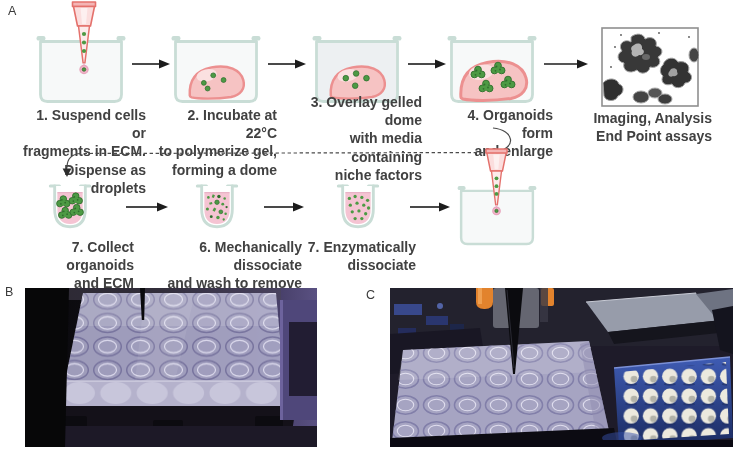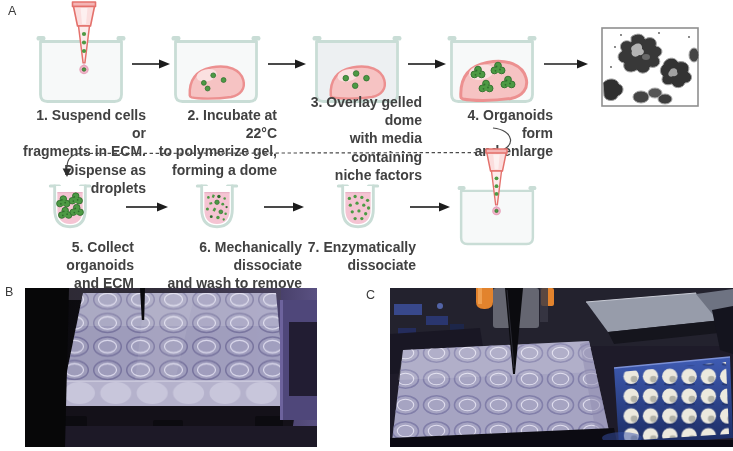--- a/index.html
+++ b/index.html
@@ -155,36 +155,38 @@
     <ellipse cx="40" cy="70" rx="8" ry="6" fill="#444444" stroke="#a5a5a5" stroke-width="1"></ellipse>
     <ellipse cx="54" cy="66" rx="7" ry="5" fill="#555555" stroke="#b0b0b0" stroke-width="1"></ellipse>
     <ellipse cx="64" cy="72" rx="7" ry="5" fill="#3d3d3d" stroke="#a5a5a5" stroke-width="1"></ellipse>
     <ellipse cx="93" cy="28" rx="5" ry="7" fill="#454545" stroke="#a5a5a5" stroke-width="1"></ellipse>
     <circle cx="14" cy="20" r="0.9" fill="#555555"></circle>
       <circle cx="20" cy="8" r="0.9" fill="#555555"></circle>
     <circle cx="58" cy="6" r="0.9" fill="#555555"></circle>
       <circle cx="88" cy="10" r="0.9" fill="#555555"></circle>
     <circle cx="10" cy="40" r="0.9" fill="#555555"></circle>
   </svg>
+  <div class="cap" style="left:588px;top:109px;width:124px">Imaging, Analysis
+End Point assays</div>
 
   <svg class="abs ret" style="left:58px;top:118px" width="462" height="64" viewBox="0 0 462 64">
     <path d="M435,10 C456,12 460,30 437,34.5"></path>
     <path class="dash" d="M437,34.5 L23,35.5"></path>
     <path d="M23,35.5 C12,36 9,42 9,49.5"></path>
     <polygon points="9,59 4.6,50.5 13.4,50.5"></polygon>
   </svg>
 
   <svg class="abs" style="left:47px;top:182px" width="46" height="52" viewBox="0 0 48 54">
     <use href="#sym-tube" width="48" height="54"></use>
     <use href="#sym-organoid" x="17" y="21"></use>
     <use href="#sym-organoid" x="30" y="18"></use>
     <use href="#sym-organoid" x="19" y="33"></use>
     <use href="#sym-organoid" x="31" y="30"></use>
   </svg>
-  <div class="cap" style="left:6px;top:238px;width:128px">5. Collect organoids
+  <div class="cap" style="left:6px;top:238px;width:128px">7. Collect organoids
 and ECM</div>
 
   <svg class="abs arrow" style="left:126px;top:201px" width="42" height="12" viewBox="0 0 42 12">
       <line x1="0" y1="6" x2="32" y2="6"></line>
       <polygon points="42,6 31,1.4 31,10.6"></polygon>
     </svg>
 
   <svg class="abs" style="left:194px;top:182px" width="46" height="52" viewBox="0 0 48 54">
     <use href="#sym-tube" width="48" height="54"></use>
     <circle cx="15" cy="16" r="1.4" style="fill:var(--organoid_green)"></circle>

